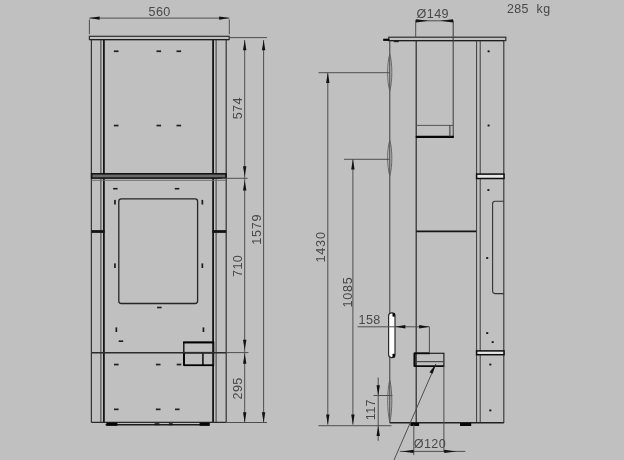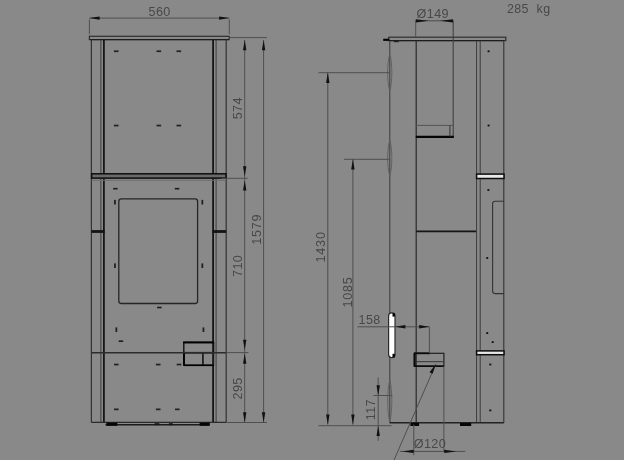--- a/index.html
+++ b/index.html
@@ -1,16 +1,16 @@
 <!DOCTYPE html>
 <html><head>
 <meta charset="utf-8">
 <style>
   html,body{margin:0;padding:0;background:#ffffff;}
-  #stage{position:relative;width:624px;height:460px;background:#f97316;overflow:hidden;filter:grayscale(1);text-align:center;}
+  #stage{position:relative;width:624px;height:460px;background:#f0abfc;overflow:hidden;filter:grayscale(1);text-align:center;}
   svg{position:absolute;left:0;top:0;}
   text{font-family:"Liberation Sans", sans-serif;fill:#484848;}
 </style>
 </head>
 <body>
 <div id="stage">
 <svg width="624" height="460" viewBox="0 0 624 460">
 <g fill="none" stroke-linecap="butt">
 
 <g>

